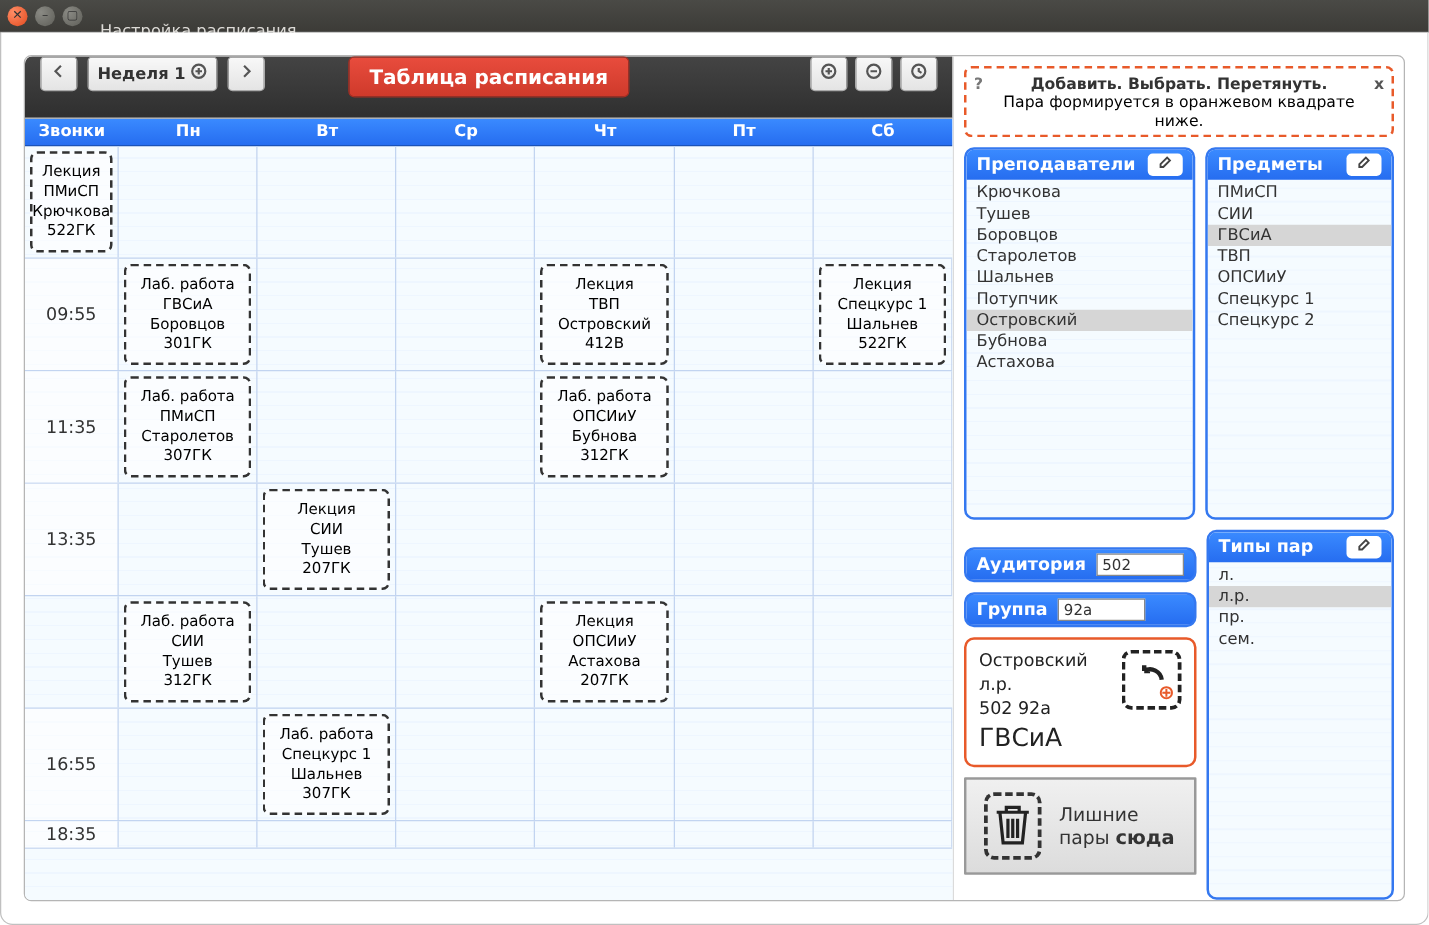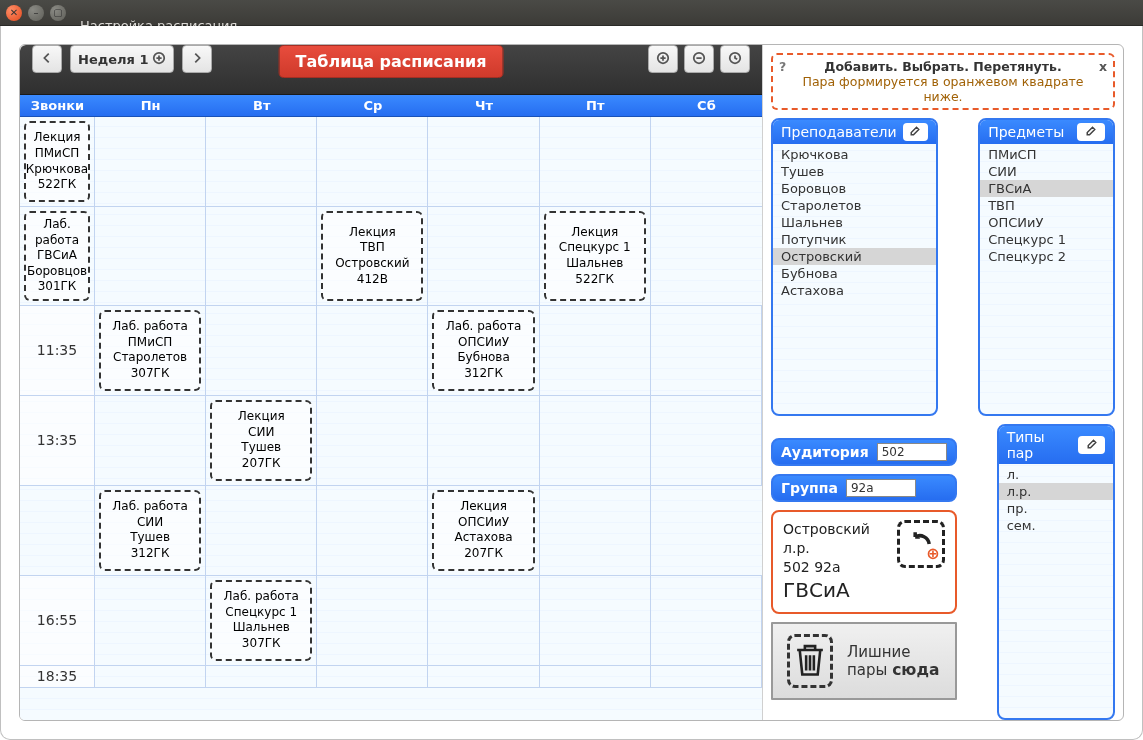--- a/index.html
+++ b/index.html
@@ -115,35 +115,35 @@
   .hint-box {
     border: 2px dashed #e85a2a;
     border-radius: 6px;
     padding: 4px 8px;
     font-size: 12.5px; color: #333;
     position: relative;
   }
   .hint-box .q { position:absolute; left:6px; top:4px; font-weight:bold; color:#777;}
   .hint-box .x { position:absolute; right:6px; top:4px; font-weight:bold; color:#555; cursor:pointer;}
   .hint-box .line1 { font-weight: bold; text-align:center;}
-  .hint-box .line2 { color:#a16207; text-align:center;}
+  .hint-box .line2 { color:#000000; text-align:center;}
 
   .two { display: flex; gap: 8px; }
   .panel {
     border: 2px solid #3478f0; border-radius: 8px;
     display: flex; flex-direction: column;
     background: repeating-linear-gradient(0deg,#f5fbff 0,#f5fbff 10px,#eef6ff 10px,#eef6ff 11px),
                 repeating-linear-gradient(90deg,#f5fbff 0,#f5fbff 10px,#eef6ff 10px,#eef6ff 11px);
     overflow: hidden;
   }
   .panel.tall { height: 298px; }
   .panel.types { height: 296px; }
   .panel-header {
     background: linear-gradient(#3a8aff,#266df0);
-    color: #fff; font-weight: normal; font-size: 14px;
+    color: #fff; font-weight: bold; font-size: 14px;
     padding: 3px 8px; display: flex; align-items: center; gap: 6px;
   }
   .panel-header .edit-btn {
     margin-left: auto;
     background: #fff; border-radius: 4px; width: 28px; height: 18px;
     display:flex;align-items:center;justify-content:center;cursor:pointer;
   }
   .panel-header .edit-btn svg { width:12px;height:12px;stroke:#444;fill:none;stroke-width:2;}
   .panel ul { list-style:none; padding: 2px 0; font-size: 13px; color:#333; overflow:auto;}
   .panel ul li { padding: 1px 8px; cursor:pointer;}
@@ -181,21 +181,21 @@
   }
   .trash-box .trash-frame {
     border: 3px dashed #333; border-radius: 8px; padding:4px;
   }
   .trash-box .trash-frame svg { width:32px;height:36px;fill:#222;}
   .trash-box .txt { font-size: 15px; color:#333;}
   .trash-box .txt b { font-size:15.5px;}
 
   
   .col-teachers { flex: 1 1 55%; }
-  .col-subjects { flex: 1 1 45%; margin-left: 32px; }
+  .col-subjects { flex: 1 1 45%; }
 </style>
 </head>
 <body>
 
 <div class="titlebar">
   <div class="win-btn win-close">✕</div>
   <div class="win-btn win-min">–</div>
   <div class="win-btn win-max">▢</div>
   <div class="title">Настройка расписания</div>
 </div>
@@ -267,20 +267,21 @@
                   <div>522ГК</div>
                 </div>
               </div>
               <div class="day-cell"></div>
               <div class="day-cell"></div>
               <div class="day-cell"></div>
               <div class="day-cell"></div>
               <div class="day-cell"></div>
             </div>
             <div class="sched-row">
+              <div class="time-cell">09:55</div>
               <div class="day-cell">
                 <div class="lesson">
                   <div>Лаб. работа</div>
                   <div>ГВСиА</div>
                   <div>Боровцов</div>
                   <div>301ГК</div>
                 </div>
               </div>
               <div class="day-cell"></div>
               <div class="day-cell"></div>

